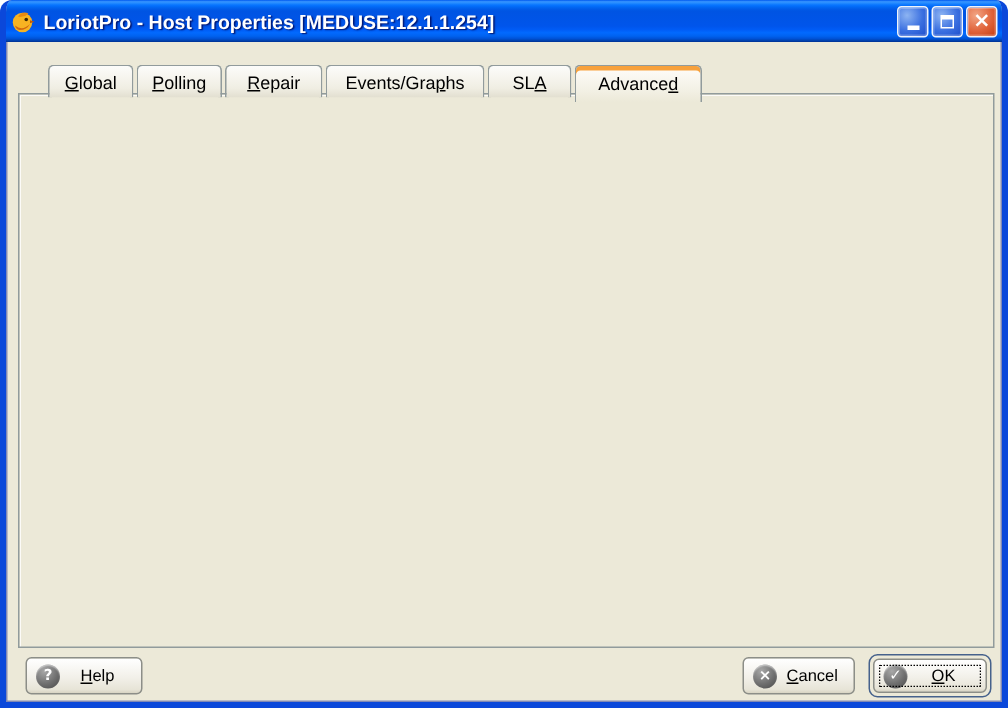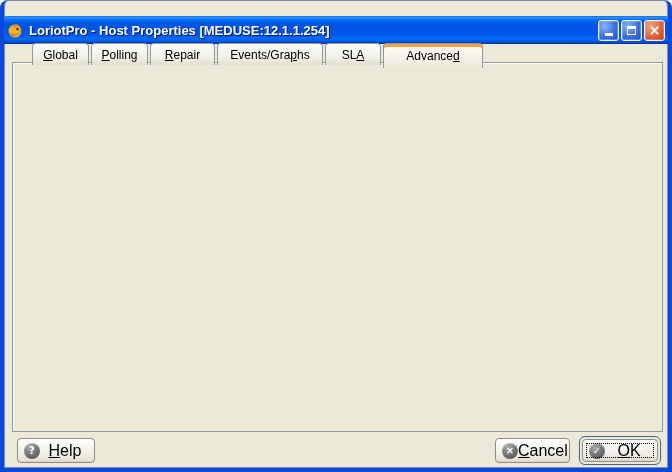--- a/index.html
+++ b/index.html
@@ -10,21 +10,21 @@
     position: relative; width: 672px; height: 472px;
     background: #ece9d8;
     border: solid #0b48da; border-width: 0 4px 4px 4px;
     border-radius: 8px 8px 0 0;
     box-shadow: inset 0 0 0 1px rgba(0,19,140,.45);
     overflow: hidden;
   }
 
   
   .titlebar {
-    position: absolute; left: -4px; top: 16px; width: 672px; height: 28px;
+    position: absolute; left: -4px; top: 0; width: 672px; height: 28px;
     border-radius: 7px 7px 0 0;
     background: linear-gradient(180deg,#0058ee 0%,#3593ff 4%,#288eff 7%,#127dff 10%,
       #036ffc 14%,#0262ee 19%,#0057e5 24%,#0054e3 28%,#0055eb 62%,#005bf5 70%,
       #026afe 78%,#0062ef 86%,#0052d6 92%,#0040ab 97%,#003092 100%);
     display: flex; align-items: center; padding: 0 6px;
   }
   .app-icon { width: 18px; height: 18px; margin-right: 5px; flex: 0 0 auto; }
   .title-text {
     color: #fff; font-weight: bold; font-size: 13px;
     text-shadow: 1px 1px 1px #00136b; white-space: nowrap;
@@ -112,21 +112,21 @@
     display: flex; align-items: center; padding-left: 6px; cursor: default;
   }
   .btn-icon {
     width: 16px; height: 16px; border-radius: 50%;
     background: radial-gradient(circle at 35% 28%, #a8a8a8, #6f6f6f 55%, #474747);
     color: #fff; font-size: 10px; font-weight: bold;
     display: flex; align-items: center; justify-content: center;
     font-family: "DejaVu Sans", sans-serif; flex: 0 0 auto;
     box-shadow: inset 0 1px 1px rgba(255,255,255,.5);
   }
-  .btn-label { flex: 1 1 auto; text-align: center; font-size: 16px; padding-right: 4px; }
+  .btn-label { flex: 1 1 auto; text-align: center; font-size: 11px; padding-right: 4px; }
 
   .default-ring {
     position: absolute; border: 1px solid #46628c; border-radius: 6px; padding: 2px;
     background: transparent;
   }
   .default-ring .btn { position: relative; width: 100%; height: 100%; }
   .btn.focused::after {
     content: ""; position: absolute; left: 3px; right: 3px; top: 3px; bottom: 3px;
     border: 1px dotted #000; border-radius: 1px; pointer-events: none;
   }
@@ -159,21 +159,21 @@
       </span>
     </div>
   </div>
 
   <div class="tabstrip">
     <div class="tab" style="width:57px"><u>G</u>lobal</div>
     <div class="tab" style="width:57px"><u>P</u>olling</div>
     <div class="tab" style="width:65px"><u>R</u>epair</div>
     <div class="tab" style="width:106px">Events/Gra<u>p</u>hs</div>
     <div class="tab" style="width:56px">SL<u>A</u></div>
-    <div class="tab active" style="width:100px">Advance<u>d</u></div>
+    <div class="tab active" style="width:85px">Advance<u>d</u></div>
   </div>
 
   <div class="panel"></div>
 
   <div class="groupbox" style="left:20px; top:75px; width:633px; height:349px;">
     <span class="group-label">Advanced</span>
   </div>
 
   <div class="groupbox" style="left:40px; top:97px; width:367px; height:83px;">
     <span class="group-label">Experimental Dynamic Name Option</span>

